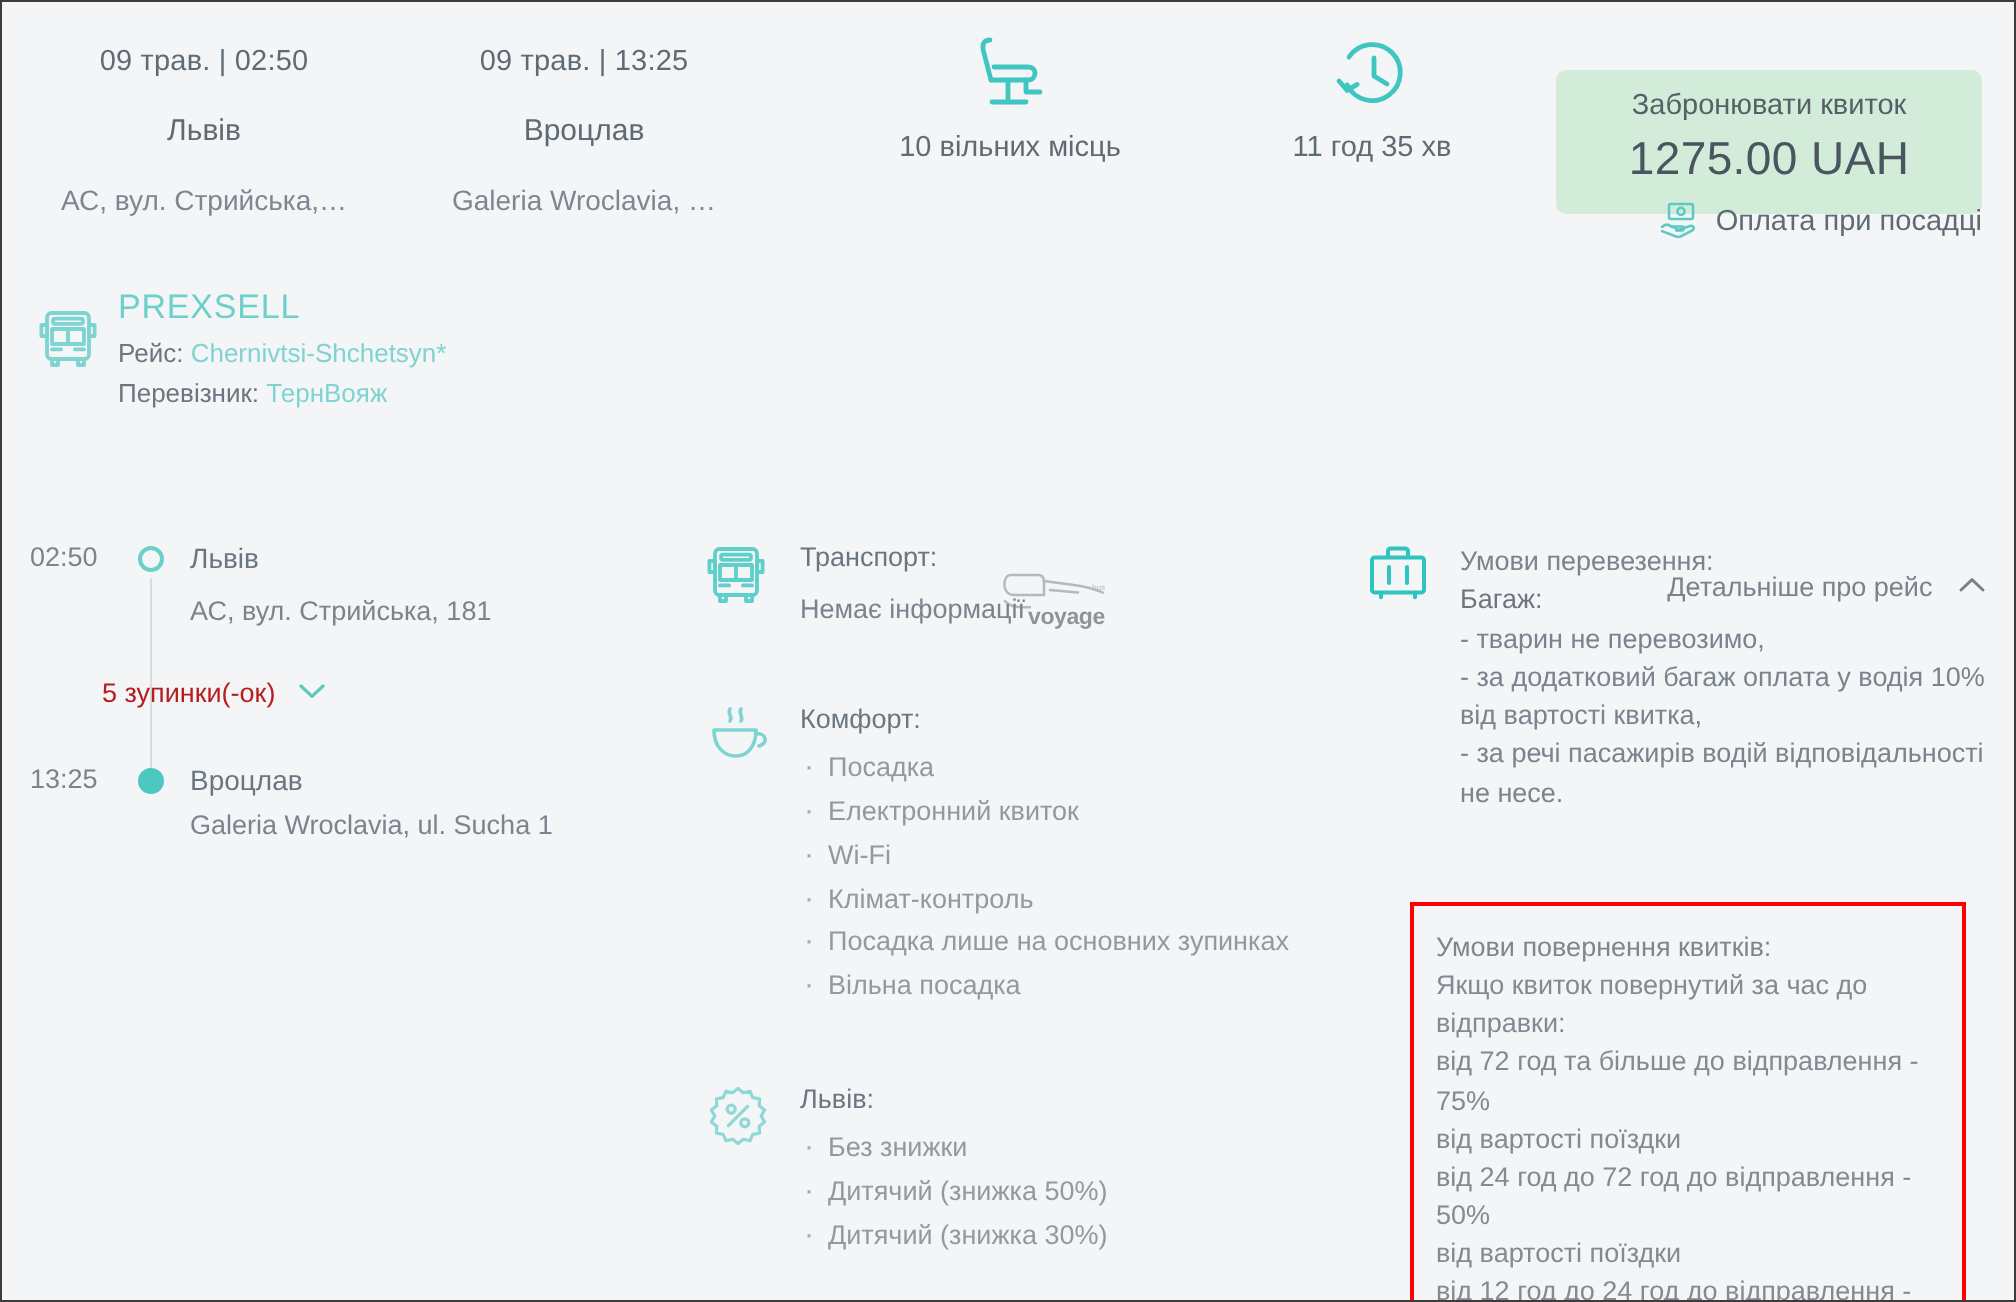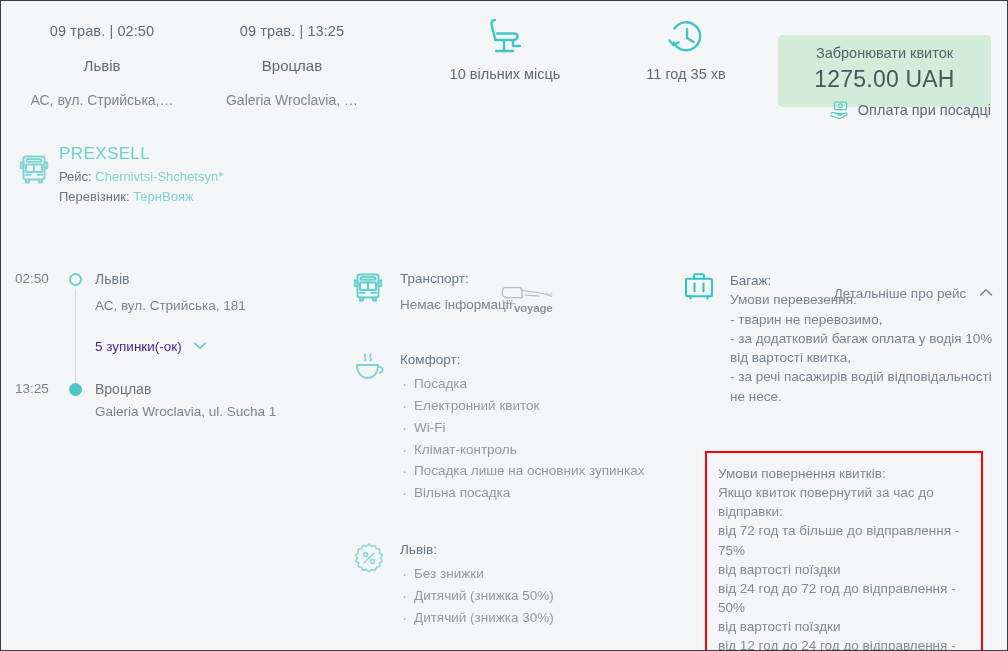--- a/index.html
+++ b/index.html
@@ -123,22 +123,22 @@
     border: 2px solid #6ccfca; box-sizing: border-box; background: #f4f5f7;
   }
   .stop-dot.filled { background: #4cc7c2; border-color: #4cc7c2; }
   .stop-city { margin-left: 80px; font-size: 14px; color: #6b7680; }
   .stop-addr { margin-left: 80px; font-size: 13.5px; color: #7a848e; margin-top: 11px; }
   #route-line {
     position: absolute; left: 60px; top: 18px;
     width: 1px; height: 96px; background: #d7dbe0;
   }
   #stops-toggle {
-    margin-left: 80px; margin-top: 26px;
-    font-size: 13.5px; color: #4c1d95; cursor: pointer;
+    margin-left: 36px; margin-top: 26px;
+    font-size: 13.5px; color: #b91c1c; cursor: pointer;
     display: inline-block;
   }
   #stops-toggle .chev { display:inline-block; margin-left: 8px; vertical-align: 1px; }
 
   
   #mid-col { position: absolute; left: 352px; top: 30px; width: 320px; }
   .feat-block { position: relative; margin-bottom: 26px; }
   .feat-ico { position: absolute; left: 0; top: 0; width: 34px; text-align: center; }
   .feat-body { margin-left: 47px; }
   .feat-title { font-size: 13.5px; color: #6b7680; }
@@ -391,22 +391,22 @@
           <svg width="32" height="30" viewBox="0 0 32 30" fill="none" stroke="#2ec4c0" stroke-width="2" stroke-linecap="round" stroke-linejoin="round">
             <path d="M11 6.5 L11 3.6 C11 2.7 11.7 2.2 12.5 2.2 L19.5 2.2 C20.3 2.2 21 2.7 21 3.6 L21 6.5"></path>
             <rect x="3" y="6.8" width="26" height="17.4" rx="1.2"></rect>
             <path d="M11.5 11.5 L11.5 19.5"></path>
             <path x="0" d="M20.5 11.5 L20.5 19.5"></path>
             <path d="M7.5 24.4 L7.5 26.6"></path>
             <path d="M24.5 24.4 L24.5 26.6"></path>
           </svg>
         </div>
         <div id="bag-body">
+          <div class="bag-line">Умови перевезення:</div>
           <div class="bag-line first">Багаж:</div>
-          <div class="bag-line">Умови перевезення:</div>
           <div class="bag-line">- тварин не перевозимо,</div>
           <div class="bag-line">- за додатковий багаж оплата у водія 10%</div>
           <div class="bag-line">від вартості квитка,</div>
           <div class="bag-line">- за речі пасажирів водій відповідальності</div>
           <div class="bag-line">не несе.</div>
         </div>
       </div>
 
       <div id="refund-box">
         <div class="refund-line head">Умови повернення квитків:</div>

